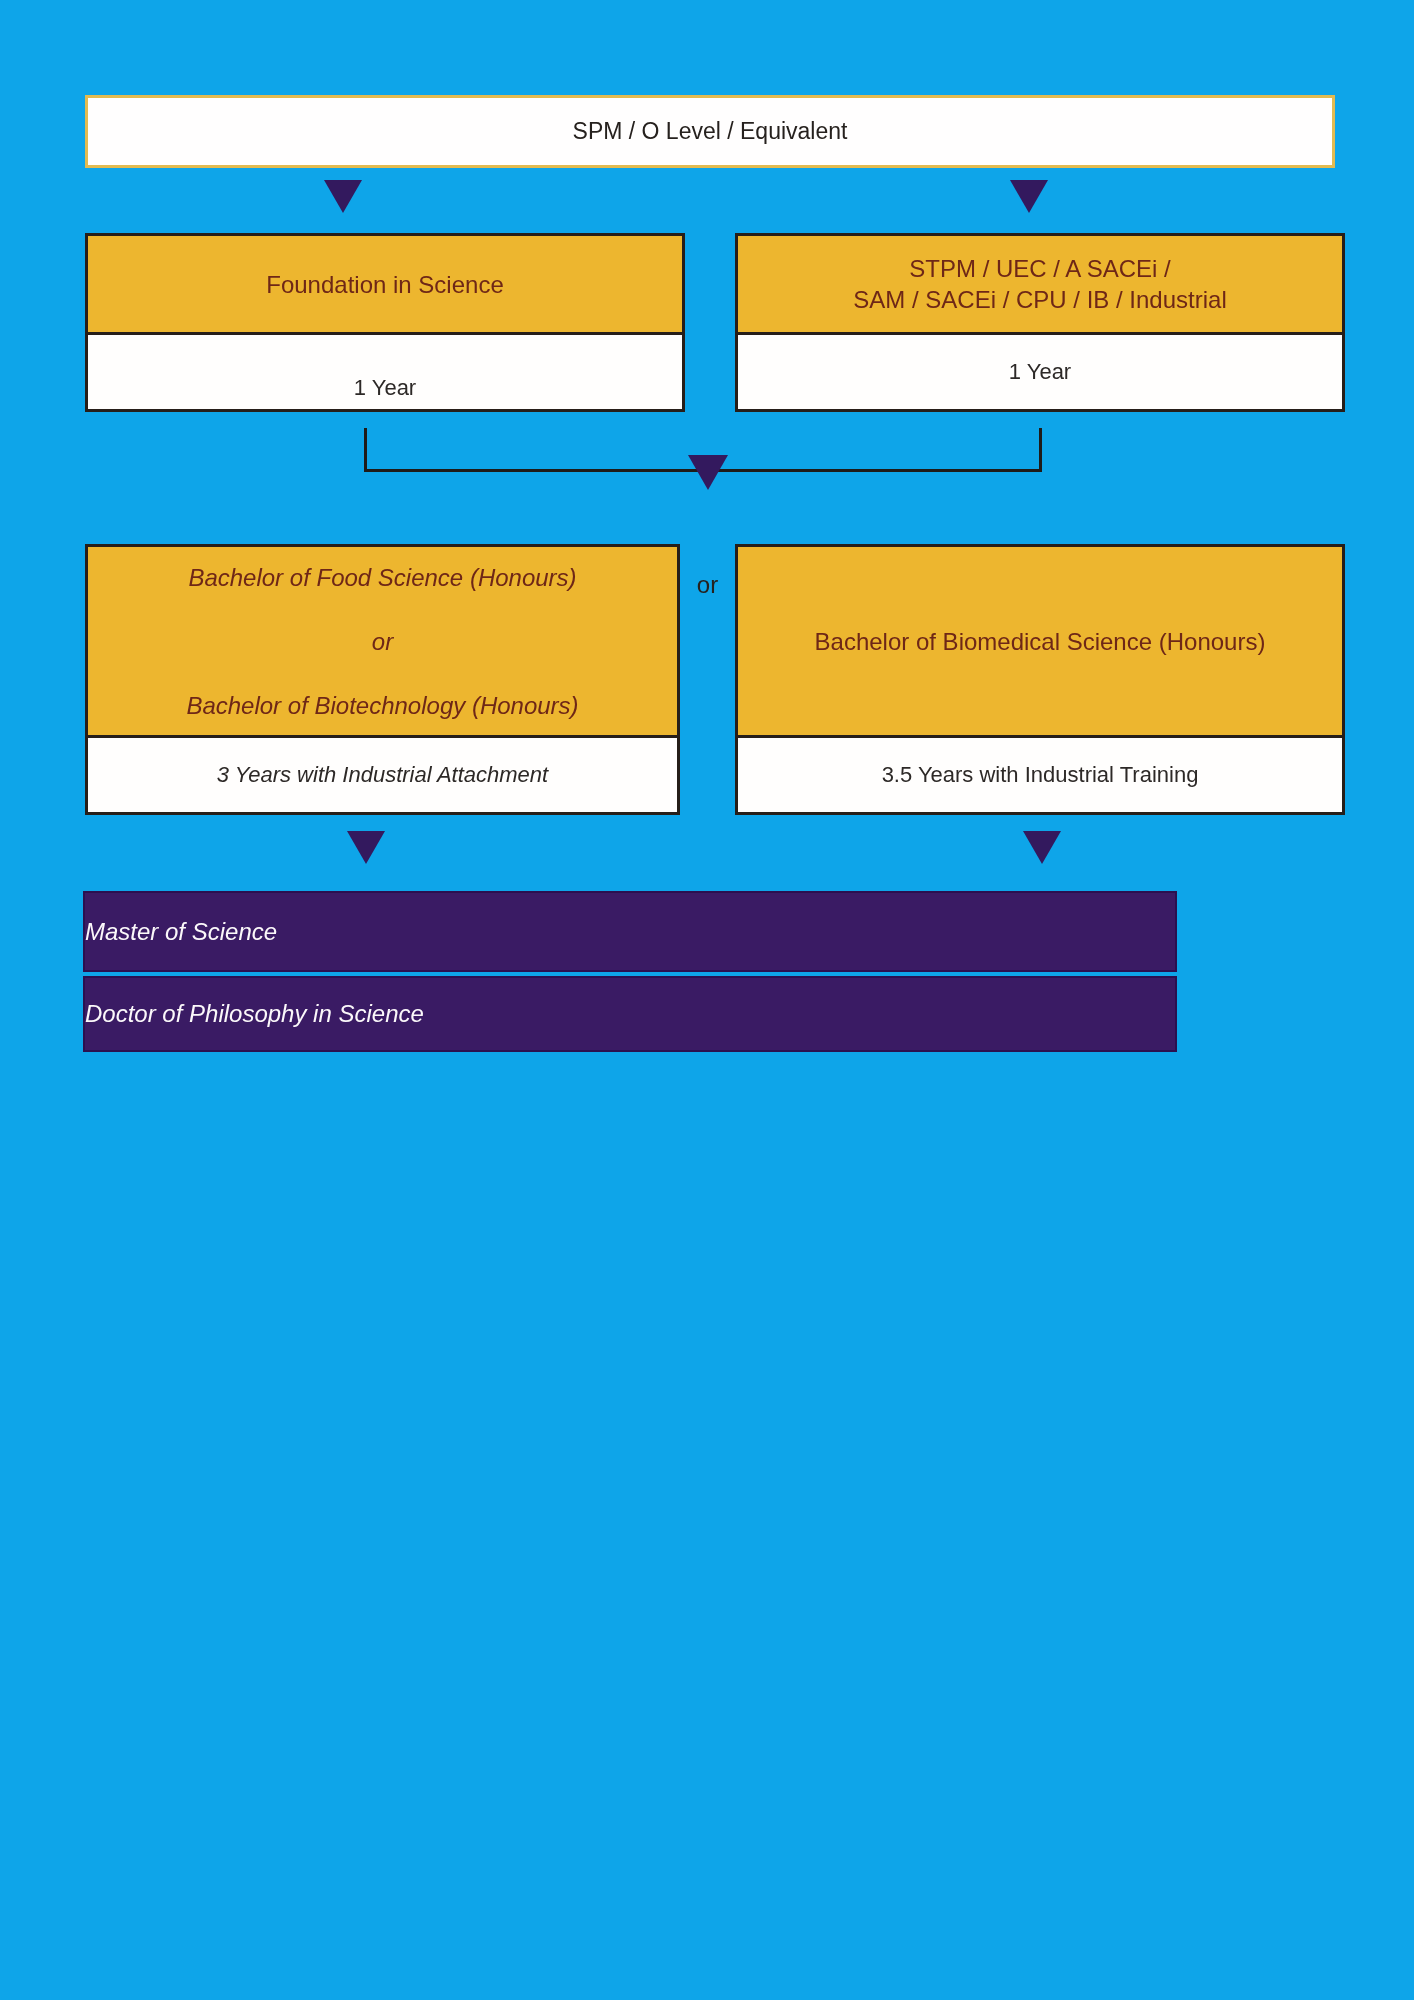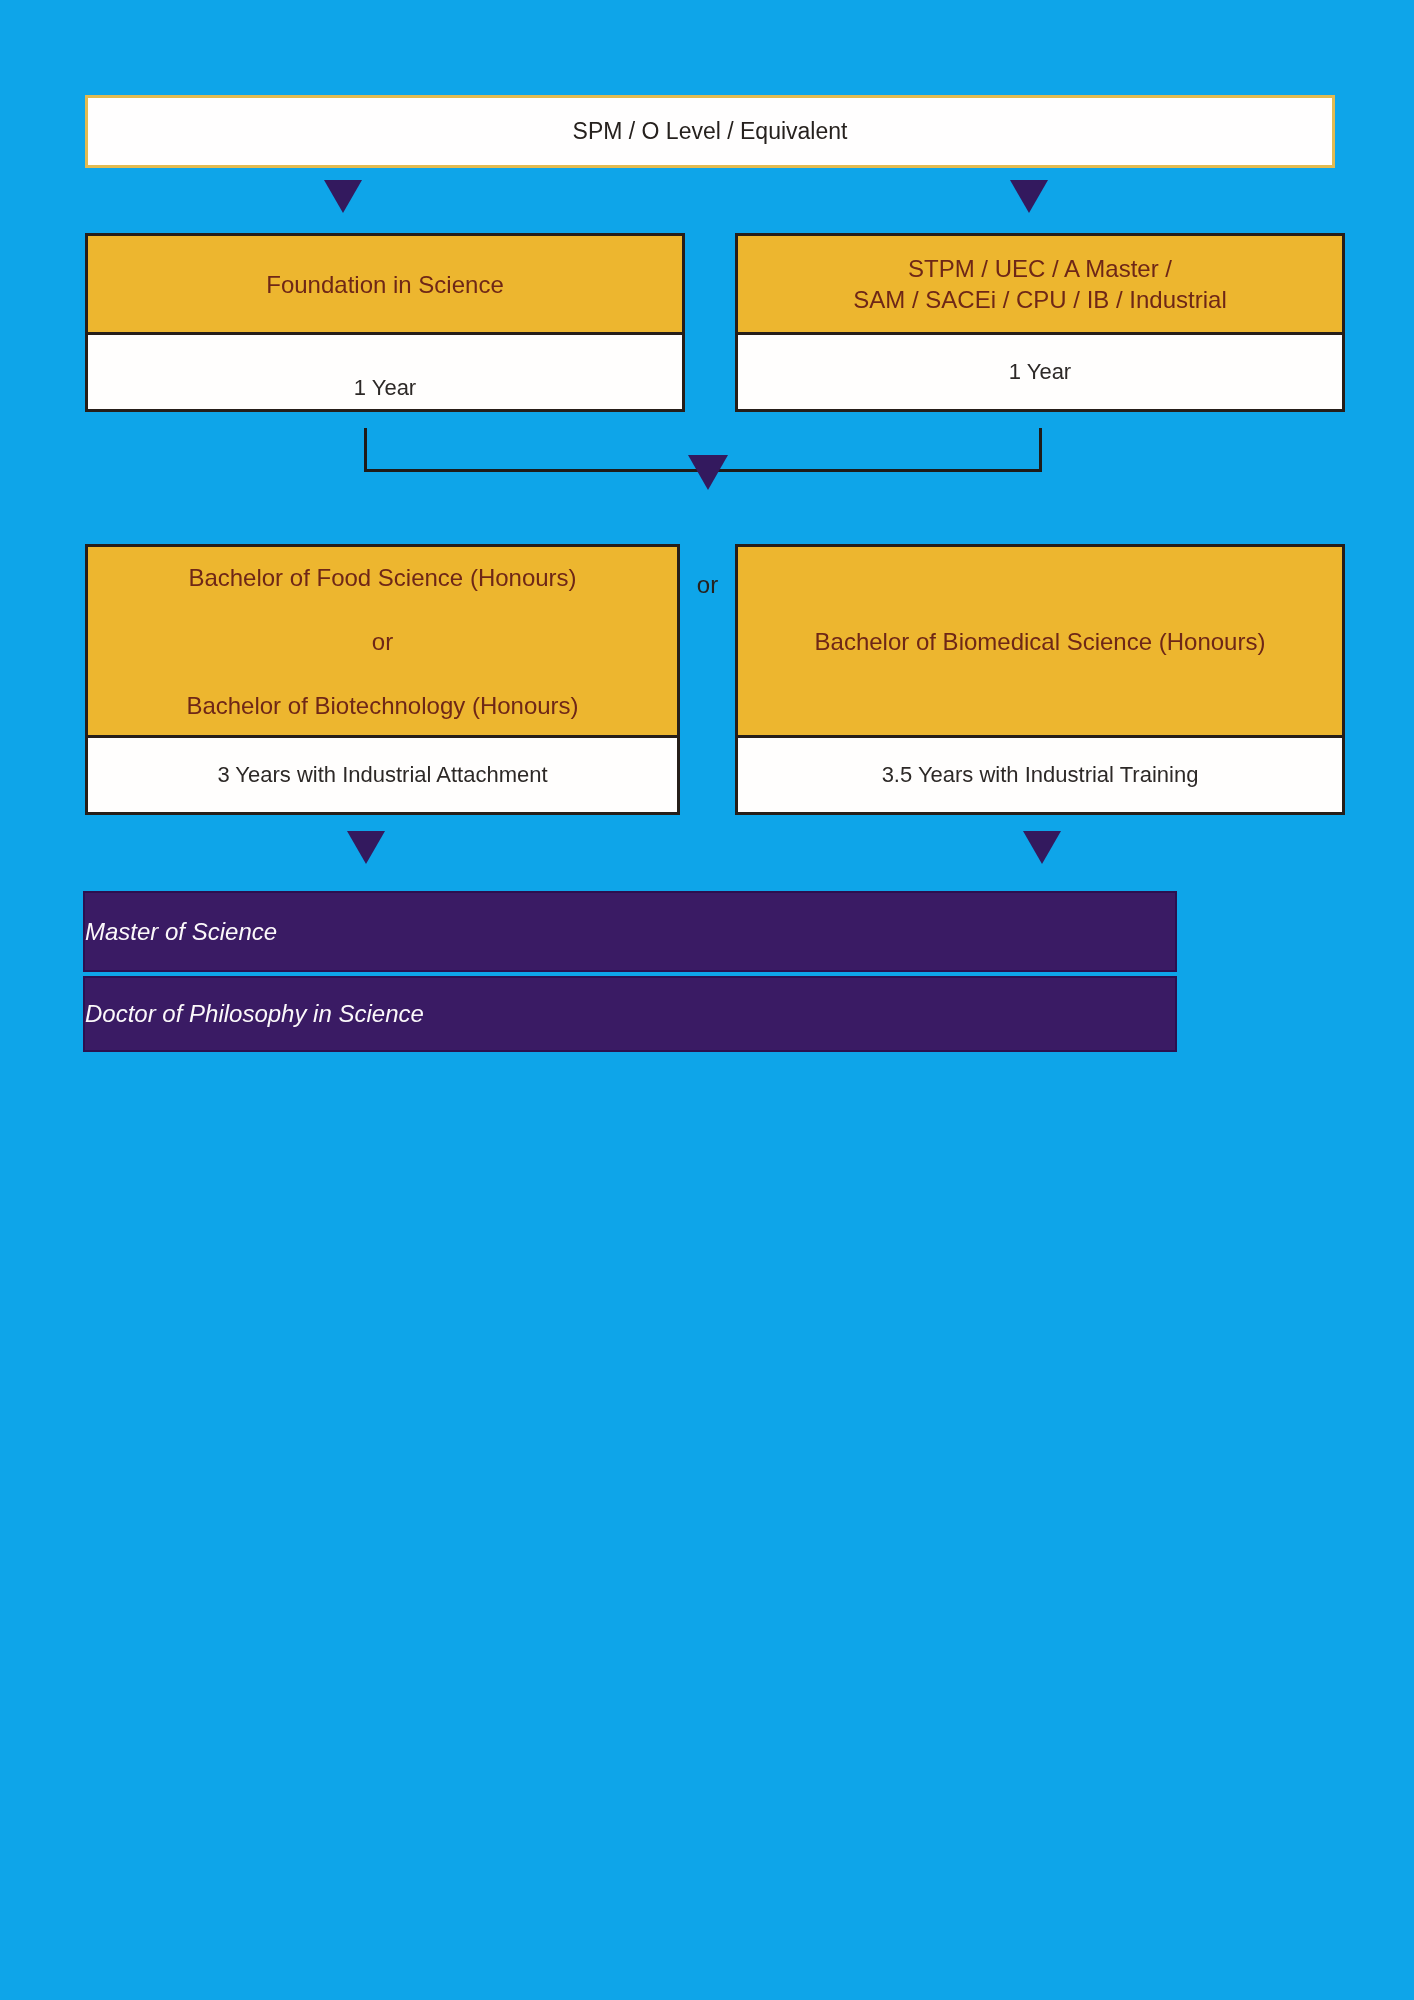--- a/index.html
+++ b/index.html
@@ -46,21 +46,21 @@
   .duration-section {
     flex: 1;
     display: flex; align-items: center; justify-content: center;
     font-size: 22px; color: #2D2927;
   }
   .box-row2 { top: 233px; height: 179px; }
   .box-row2 .gold-section { flex: 0 0 99px; }
   .box-row3 { top: 544px; height: 271px; }
   .box-row3 .gold-section { flex: 0 0 191px; }
   .box-left  { left: 85px;  width: 600px; gap: 32px; }
-  .box-left3 { left: 85px;  width: 595px; }
+  .box-left3 { left: 85px;  width: 595px; font-style: italic; }
   .box-right { left: 735px; width: 610px; }
   .gold-section .stacked { display: flex; flex-direction: column; gap: 33px; }
 
   
   .or-label {
     position: absolute;
     left: 680px; top: 571px; width: 55px;
     text-align: center;
     font-size: 24px; color: #26211E;
   }
@@ -115,21 +115,21 @@
     <div class="gold-section">
       <span>Foundation in Science</span>
     </div>
     <div class="duration-section">
       <span>1 Year</span>
     </div>
   </div>
 
   <div class="split-box box-row2 box-right">
     <div class="gold-section">
-      <span>STPM / UEC / A Master /</span>
+      <span>STPM / UEC / A SACEi /</span>
       <span>SAM / SACEi / CPU / IB / Industrial</span>
     </div>
     <div class="duration-section">
       <span>1 Year</span>
     </div>
   </div>
 
   <div class="connector-line stub-left"></div>
   <div class="connector-line stub-right"></div>
   <div class="connector-line merge-hline"></div>

